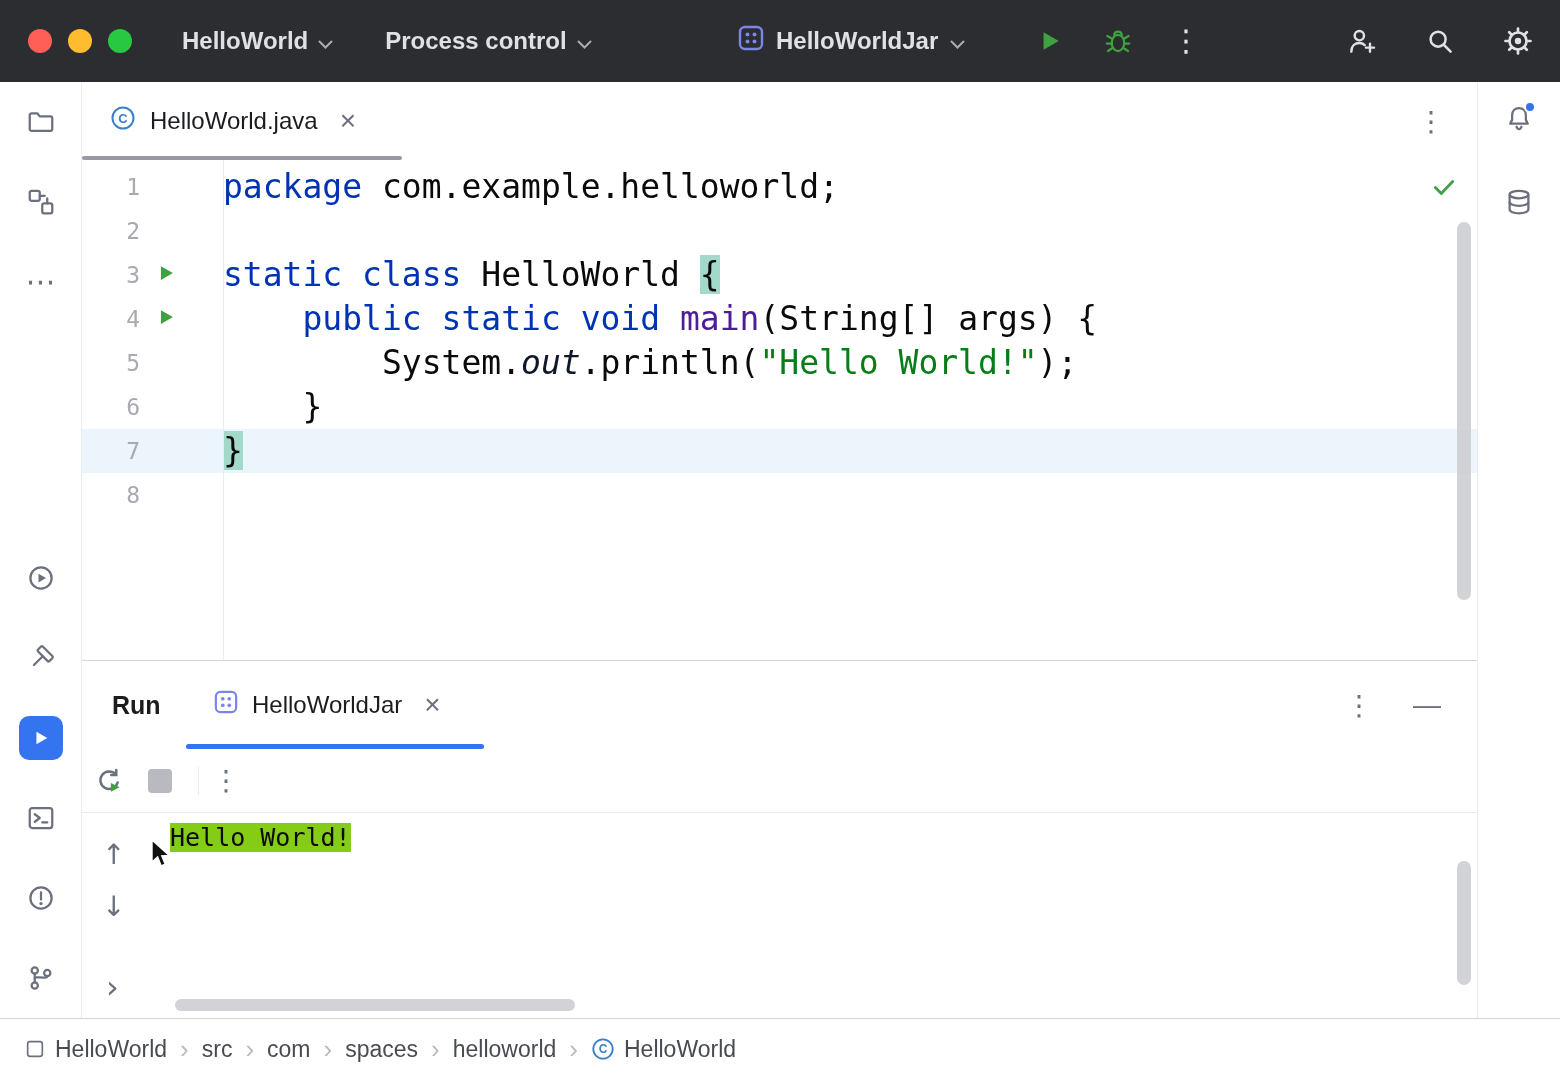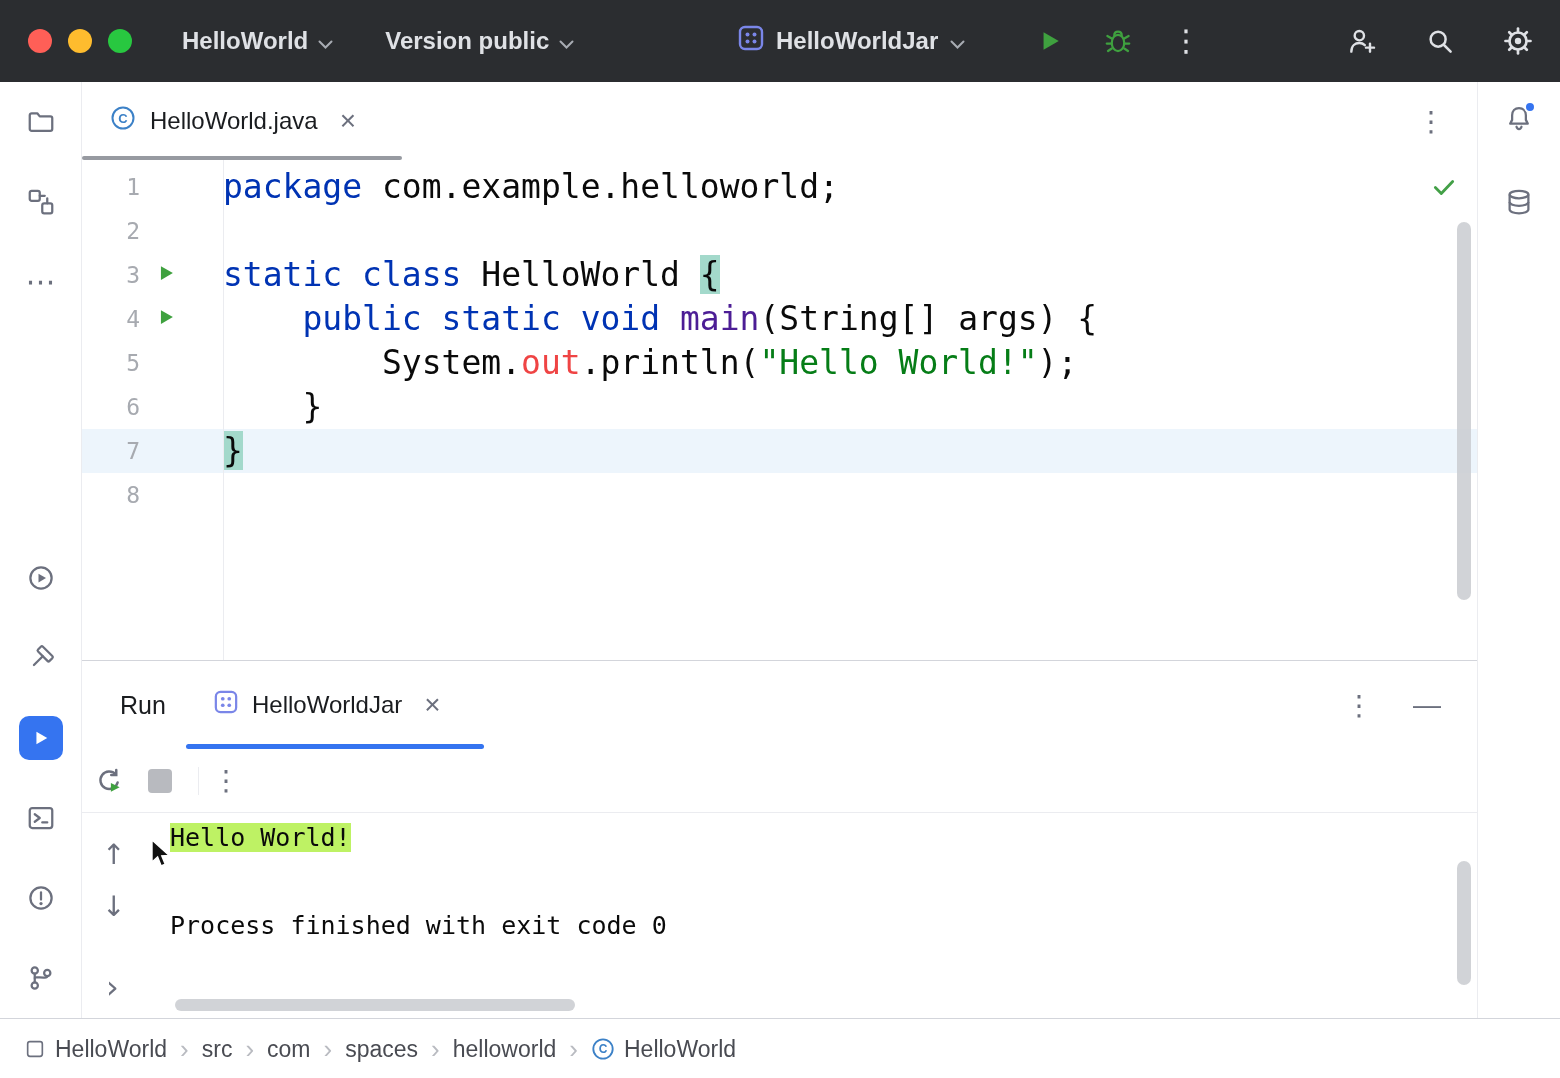--- a/index.html
+++ b/index.html
@@ -42,43 +42,43 @@
   .gutter-sep{position:absolute;left:141px;top:0;bottom:0;width:1px;background:#EBECF0;z-index:3}
   .ed-rows{position:absolute;left:0;top:5px;width:100%}
   .ed-row{display:flex;height:44px;align-items:center}
   .ed-row.cur{background:#EDF5FC}
   .ln{width:58px;text-align:right;font-size:23px;color:#A7AAB0;flex:none}
   .gut{width:83px;flex:none;display:flex;align-items:center;padding-left:15px}
   .code{white-space:pre;font-size:33px;color:#0A0A0A;line-height:44px}
   .tk-kw{color:#0033B3}
   .tk-pl{color:#0A0A0A}
   .tk-fn{color:#4c1d95}
-  .tk-field{color:#ef4444;}
+  .tk-field{color:#0f172a;font-style:italic}
   .tk-str{color:#067D17}
   .tk-brace{background:#A3D9CB}
   .ed-check{position:absolute;right:20px;top:14px}
   .ed-scrollbar{position:absolute;right:6px;top:62px;width:14px;height:378px;background:#C9CBD0;border-radius:7px;opacity:.85}
 
   
   .runpanel{position:absolute;left:0;top:578px;width:100%;height:358px;border-top:1px solid #D3D5DB}
-  .run-title{position:absolute;left:38px;top:0;height:88px;display:flex;align-items:center;font-size:25px;font-weight:400;color:#1A1C1F}
+  .run-title{position:absolute;left:30px;top:0;height:88px;display:flex;align-items:center;font-size:25px;font-weight:700;color:#1A1C1F}
   .run-tab{position:absolute;left:104px;top:0;height:88px;display:flex;align-items:center;gap:14px;padding:0 28px;font-size:24px;color:#1A1C1F}
   .run-tab-underline{position:absolute;left:104px;top:83px;width:298px;height:5px;background:#3574F0;border-radius:3px}
   .run-header-actions{position:absolute;right:36px;top:0;height:88px;display:flex;align-items:center;gap:40px;color:#6C707E;font-size:28px}
   .run-toolbar{position:absolute;left:0;top:88px;width:100%;height:64px;border-bottom:1px solid #EBECF0}
   .rt-ic{position:absolute;top:0;height:64px;display:flex;align-items:center;justify-content:center;width:34px}
   .stop-square{width:24px;height:24px;background:#B8BABF;border-radius:4px}
   .rt-sep{position:absolute;left:116px;top:18px;width:1px;height:28px;background:#EBECF0}
   .kebab-gray{font-size:28px;color:#6C707E;line-height:1}
 
   .console{position:absolute;left:0;top:152px;width:100%;height:206px;font-family:"DejaVu Sans Mono",monospace}
   .con-gut{position:absolute;color:#6C707E;font-size:28px;line-height:1;font-family:"DejaVu Sans",sans-serif}
   .con-lines{position:absolute;left:88px;top:3px}
   .con-line{height:44px;line-height:44px;font-size:25px;color:#0A0A0A;white-space:pre}
-  .sel{background:#bef264}
+  .sel{background:#84cc16}
   .h-scrollbar{position:absolute;left:93px;top:186px;width:400px;height:12px;background:#C9CBD0;border-radius:6px;opacity:.85}
   .v-scrollbar{position:absolute;right:6px;top:48px;width:14px;height:124px;background:#C9CBD0;border-radius:7px;opacity:.85}
   .mouse-cursor{position:absolute;left:68px;top:26px;z-index:5}
 
   
   .statusbar{position:absolute;left:0;top:1018px;width:1560px;height:60px;border-top:1px solid #D3D5DB;background:#fff;font-size:23px;color:#494B52}
   .breadcrumb{position:absolute;left:24px;top:0;height:60px;display:flex;align-items:center;gap:13px}
   .crumb{display:flex;align-items:center;gap:9px}
   .crumb-sep{color:#B9BBC1;font-size:26px;line-height:1}
   .crumb-ic{display:flex;align-items:center}
@@ -97,21 +97,21 @@
     </div>
 
     <div class="menus">
       <span class="menu">
         <span>HelloWorld</span>
         <span><svg width="15" height="9" viewBox="0 0 14 9">
               <path d="M1 1.5 L7 7.5 L13 1.5" fill="none" stroke="#A8ACB3" stroke-width="2" stroke-linecap="round"></path>
             </svg></span>
       </span>
       <span class="menu">
-        <span>Version public</span>
+        <span>Process control</span>
         <span><svg width="15" height="9" viewBox="0 0 14 9">
               <path d="M1 1.5 L7 7.5 L13 1.5" fill="none" stroke="#A8ACB3" stroke-width="2" stroke-linecap="round"></path>
             </svg></span>
       </span>
     </div>
 
     <div class="runcfg">
       <span><svg width="26" height="26" viewBox="0 0 26 26">
             <rect x="2" y="2" width="22" height="22" rx="5" fill="none" stroke="#7A86E8" stroke-width="2.4"></rect>
             <circle cx="9.5" cy="9.5" r="2" fill="#7A86E8"></circle>
@@ -362,21 +362,20 @@
         <span class="rt-ic kebab-gray" style="left:127px">⋮</span>
       </div>
 
       <div class="console">
         <span class="con-gut" style="left:20px;top:28px">↑</span>
         <span class="con-gut" style="left:20px;top:80px">↓</span>
         <span class="con-gut" style="left:24px;top:158px;font-size:32px">›</span>
         <div class="con-lines">
             <div class="con-line"><span class="sel">Hello World!</span></div>
             <div class="con-line"><span></span></div>
-            <div class="con-line"><span>Process finished with exit code 0</span></div>
           </div>
         <span class="mouse-cursor"><svg width="26" height="30" viewBox="0 0 13 15">
               <path d="M1 0.5 L1 11.5 L3.8 9 L5.6 13.5 L7.6 12.6 L5.9 8.4 L9.6 8.2 Z" fill="#111" stroke="#fff" stroke-width="0.7"></path>
             </svg></span>
         <div class="h-scrollbar"></div>
         <div class="v-scrollbar"></div>
       </div>
     </div>
   </div>
 

